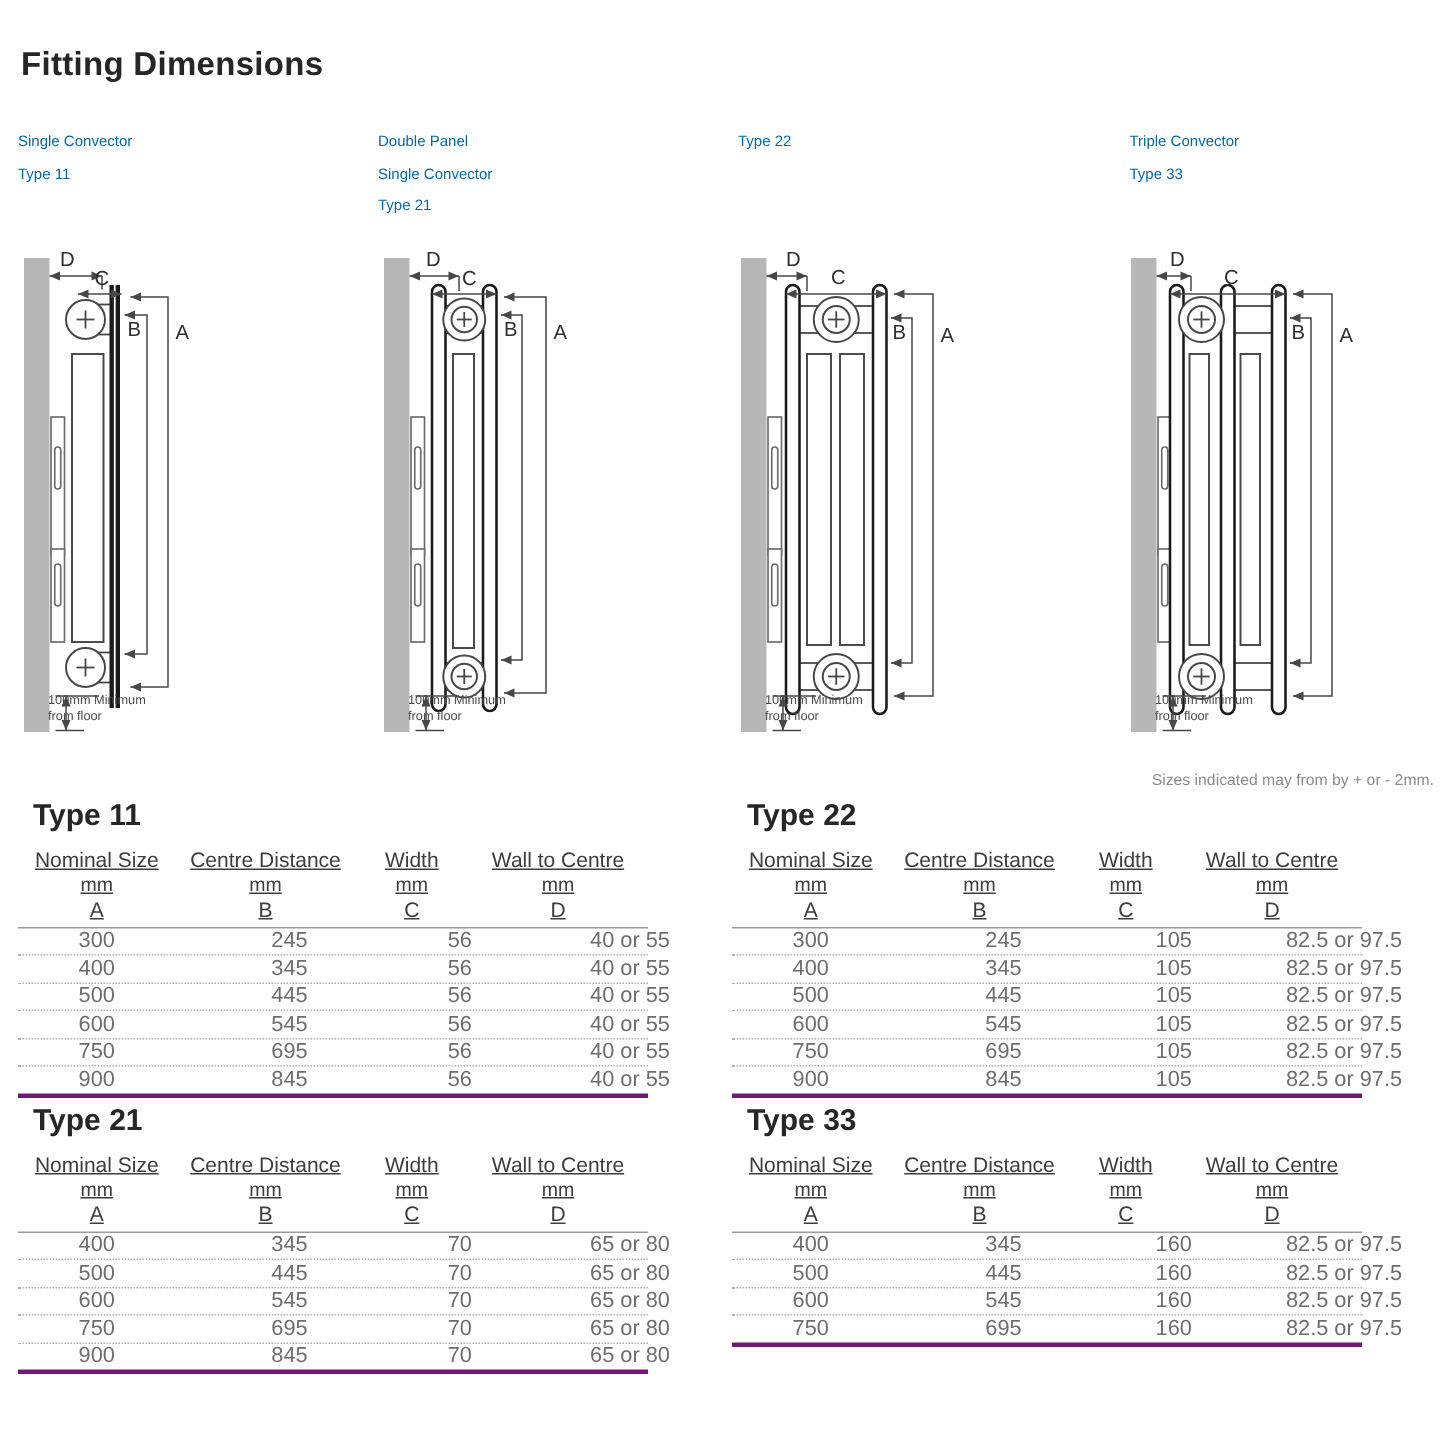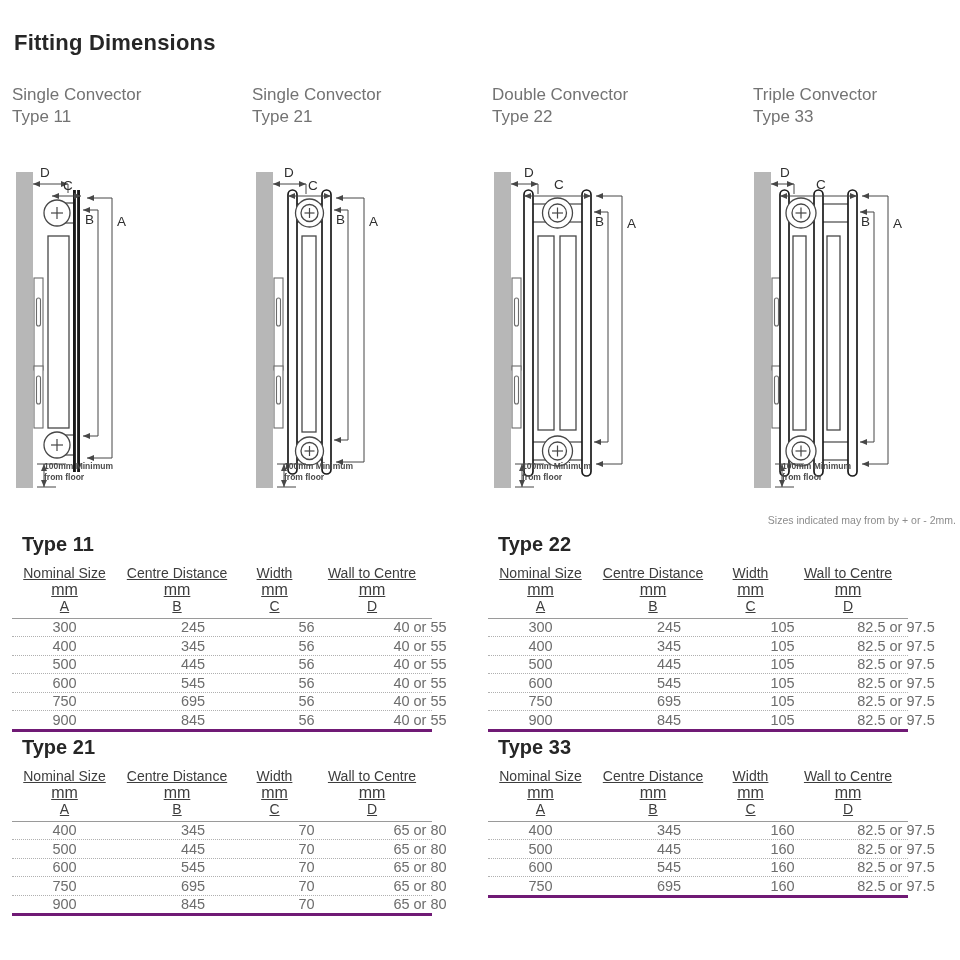--- a/index.html
+++ b/index.html
@@ -2,61 +2,61 @@
 <html><head>
 <meta charset="utf-8">
 <style>
   html,body{margin:0;padding:0;background:#ffffff;}
   .page{position:relative;width:960px;height:924px;background:#ffffff;overflow:hidden;
         font-family:"Liberation Sans", sans-serif;}
 
   .page-title{position:absolute;left:14px;top:30px;margin:0;font-size:22px;font-weight:bold;
               color:#262626;letter-spacing:.2px;}
 
-  .colhead{position:absolute;top:84px;width:225px;font-size:17px;color:#737373;line-height:21.5px;}
+  .colhead{position:absolute;top:84px;width:225px;font-size:10px;color:#0369a1;line-height:21.5px;}
   .colhead div{white-space:nowrap;}
 
   
   .diagram{position:absolute;top:162px;width:235px;height:350px;}
   .diagram svg{position:absolute;left:0;top:8px;}
   .dlab{position:absolute;font-size:13.5px;color:#2f2f2f;}
-  .floor-note{position:absolute;left:34px;top:299px;font-size:8.5px;line-height:11px;color:#4a4a4a;font-weight:bold;}
+  .floor-note{position:absolute;left:22px;top:299px;font-size:8.5px;line-height:11px;color:#4a4a4a;}
 
   .variance-note{position:absolute;left:600px;top:514px;width:356px;text-align:right;
                  font-size:10.5px;color:#8c8c8c;}
 
   
   .tblock{position:absolute;width:420px;}
   .tblock h2{margin:0 0 9px 10px;font-size:20px;line-height:24px;font-weight:bold;color:#262626;}
   .thead,.trow{display:grid;grid-template-columns:105px 120px 75px 120px;}
   .thead{border-bottom:1px solid #9a9a9a;padding-bottom:3px;}
   .thcol{text-align:center;font-size:14px;color:#3d3d3d;line-height:16.5px;text-decoration:underline;}
-  .thcol .unit{font-size:16px;}
+  .thcol .unit{font-size:13px;}
   .thcol span{display:block;}
   .trow{height:17.5px;align-items:center;border-bottom:1px dotted #b0b0b0;gap:16px;}
   .trow:last-child{border-bottom:3px solid #701a75;}
   .trow span{text-align:center;font-size:14.5px;color:#6d6d6d;}
 </style>
 </head>
 <body>
 
 <div class="page">
 
   <h1 class="page-title">Fitting Dimensions</h1>
 
   <div class="colhead" style="left:12px">
     <div>Single Convector</div>
     <div>Type 11</div>
   </div>
   <div class="colhead" style="left:252px">
+    <div>Double Panel</div>
     <div>Single Convector</div>
     <div>Type 21</div>
   </div>
   <div class="colhead" style="left:492px">
-    <div>Double Convector</div>
     <div>Type 22</div>
   </div>
   <div class="colhead" style="left:753px">
     <div>Triple Convector</div>
     <div>Type 33</div>
   </div>
 
   <div class="diagram" style="left:10px">
     <svg width="230" height="330" viewBox="0 0 230 330">
       <rect x="6" y="2" width="17" height="316" fill="#b7b7b7"></rect>

